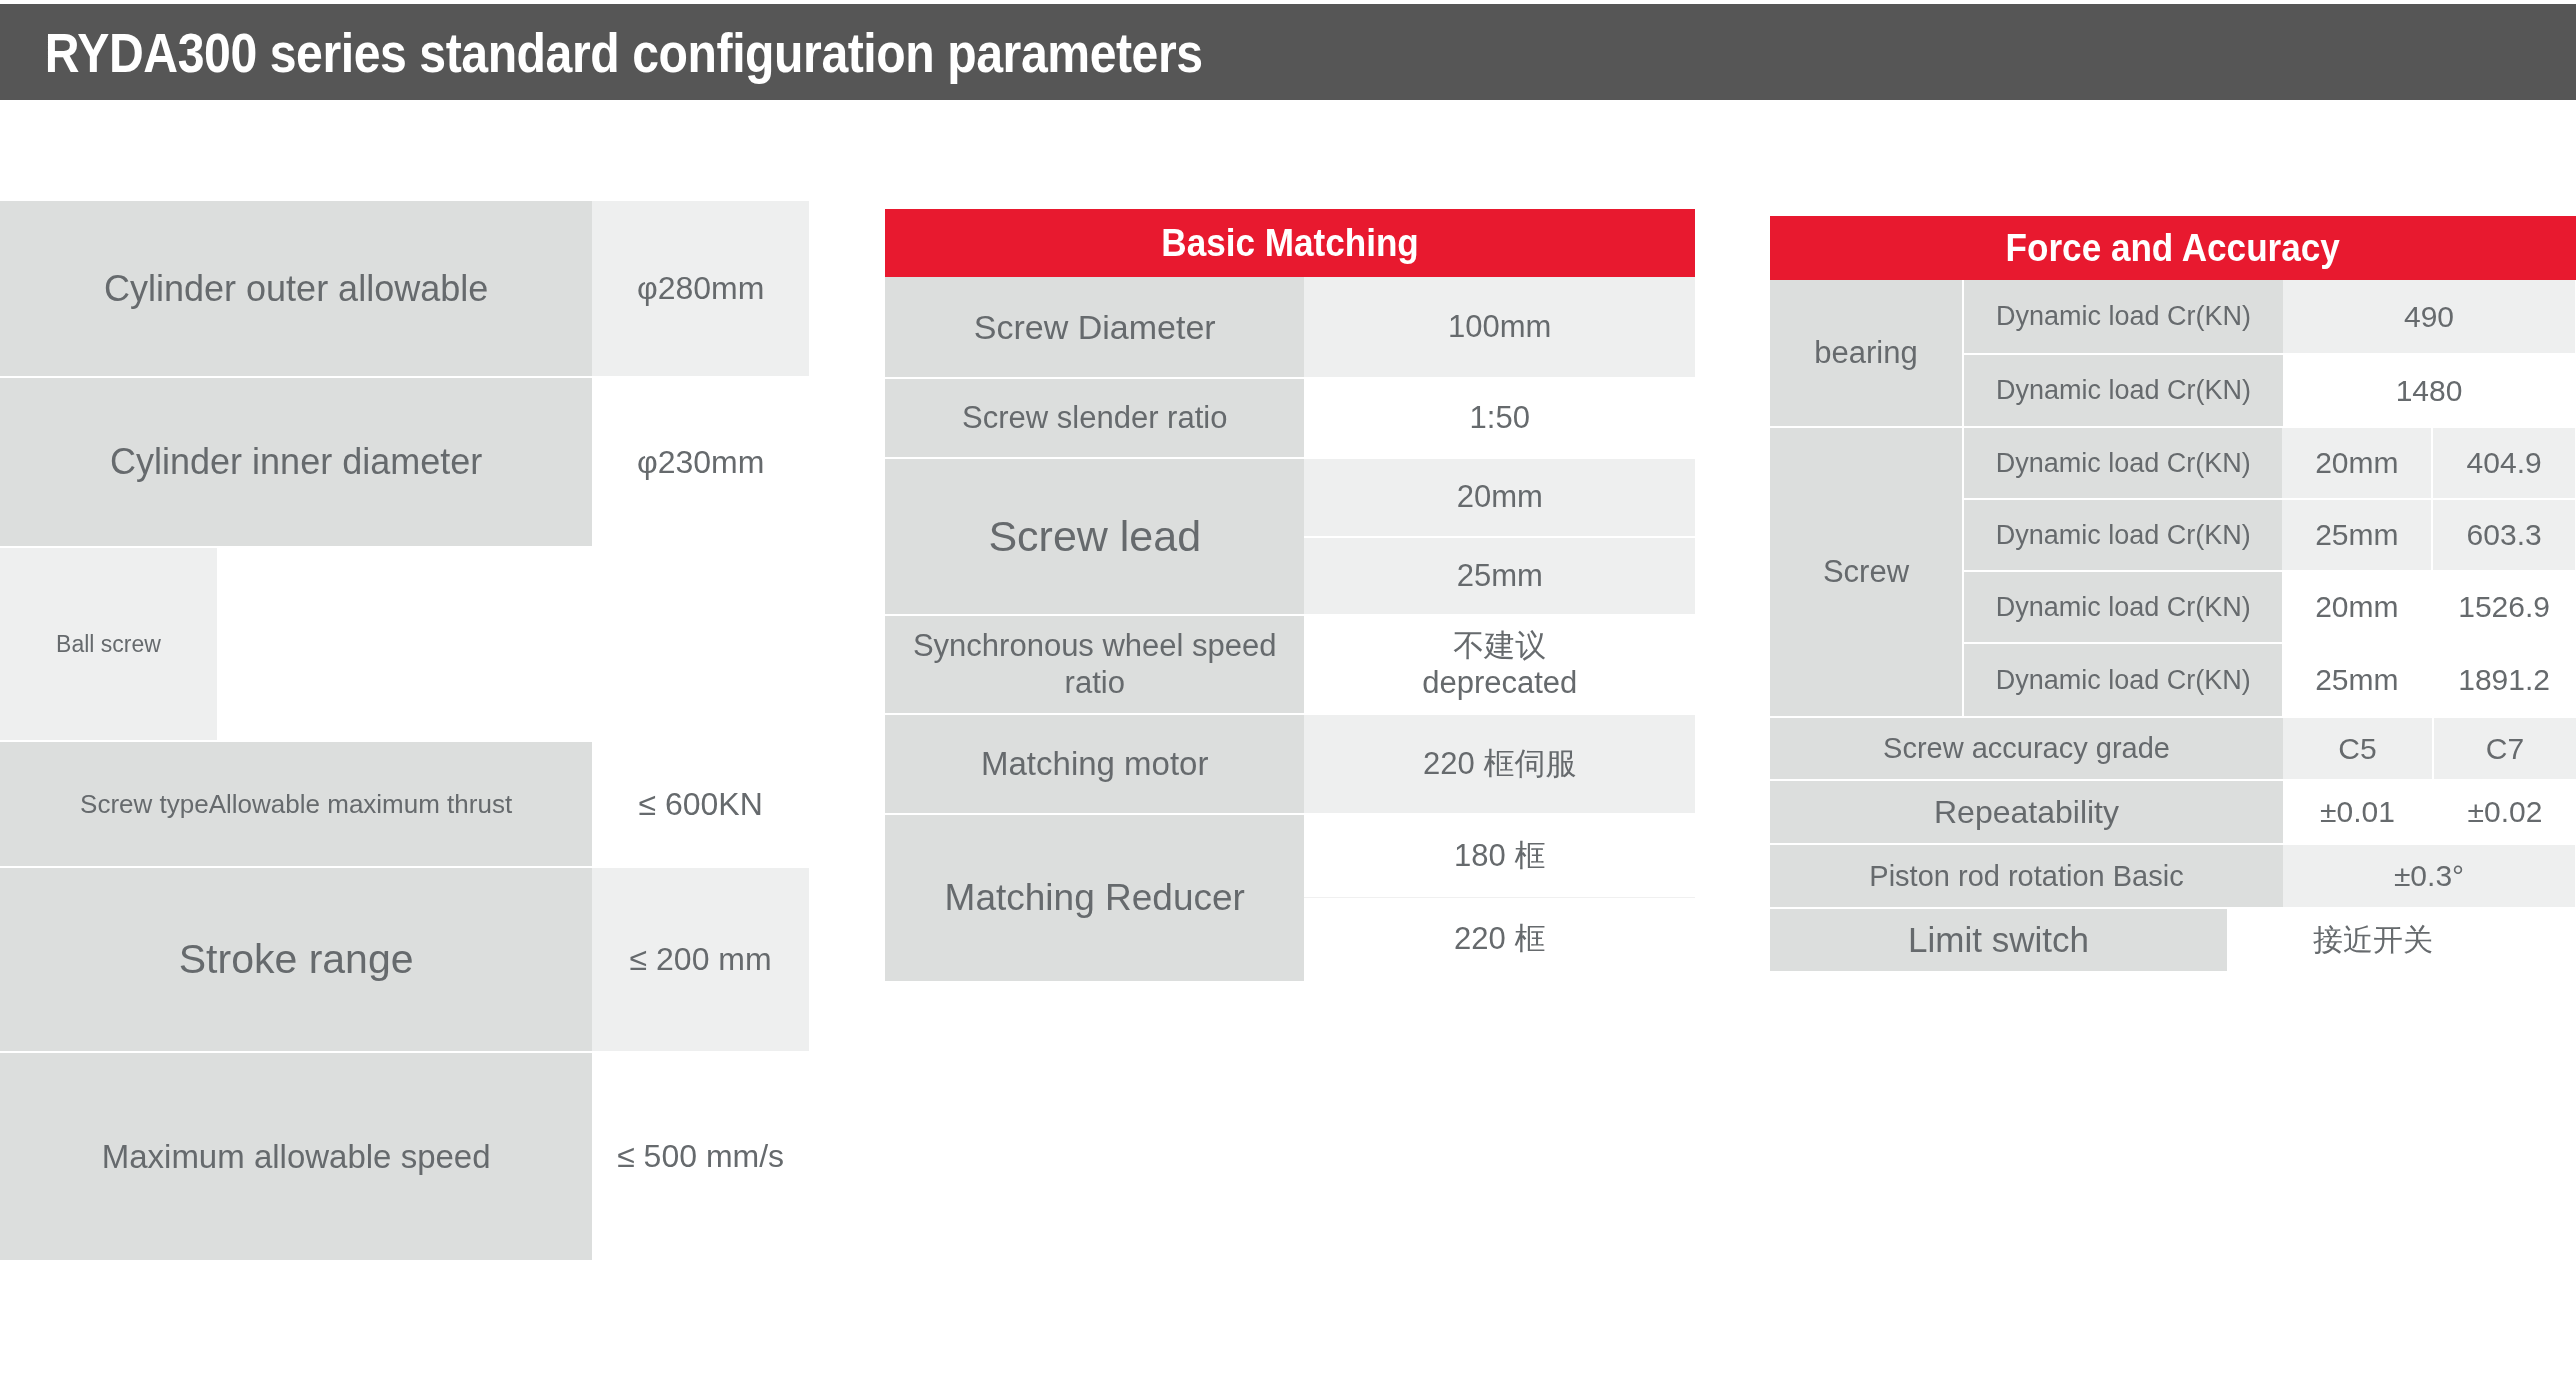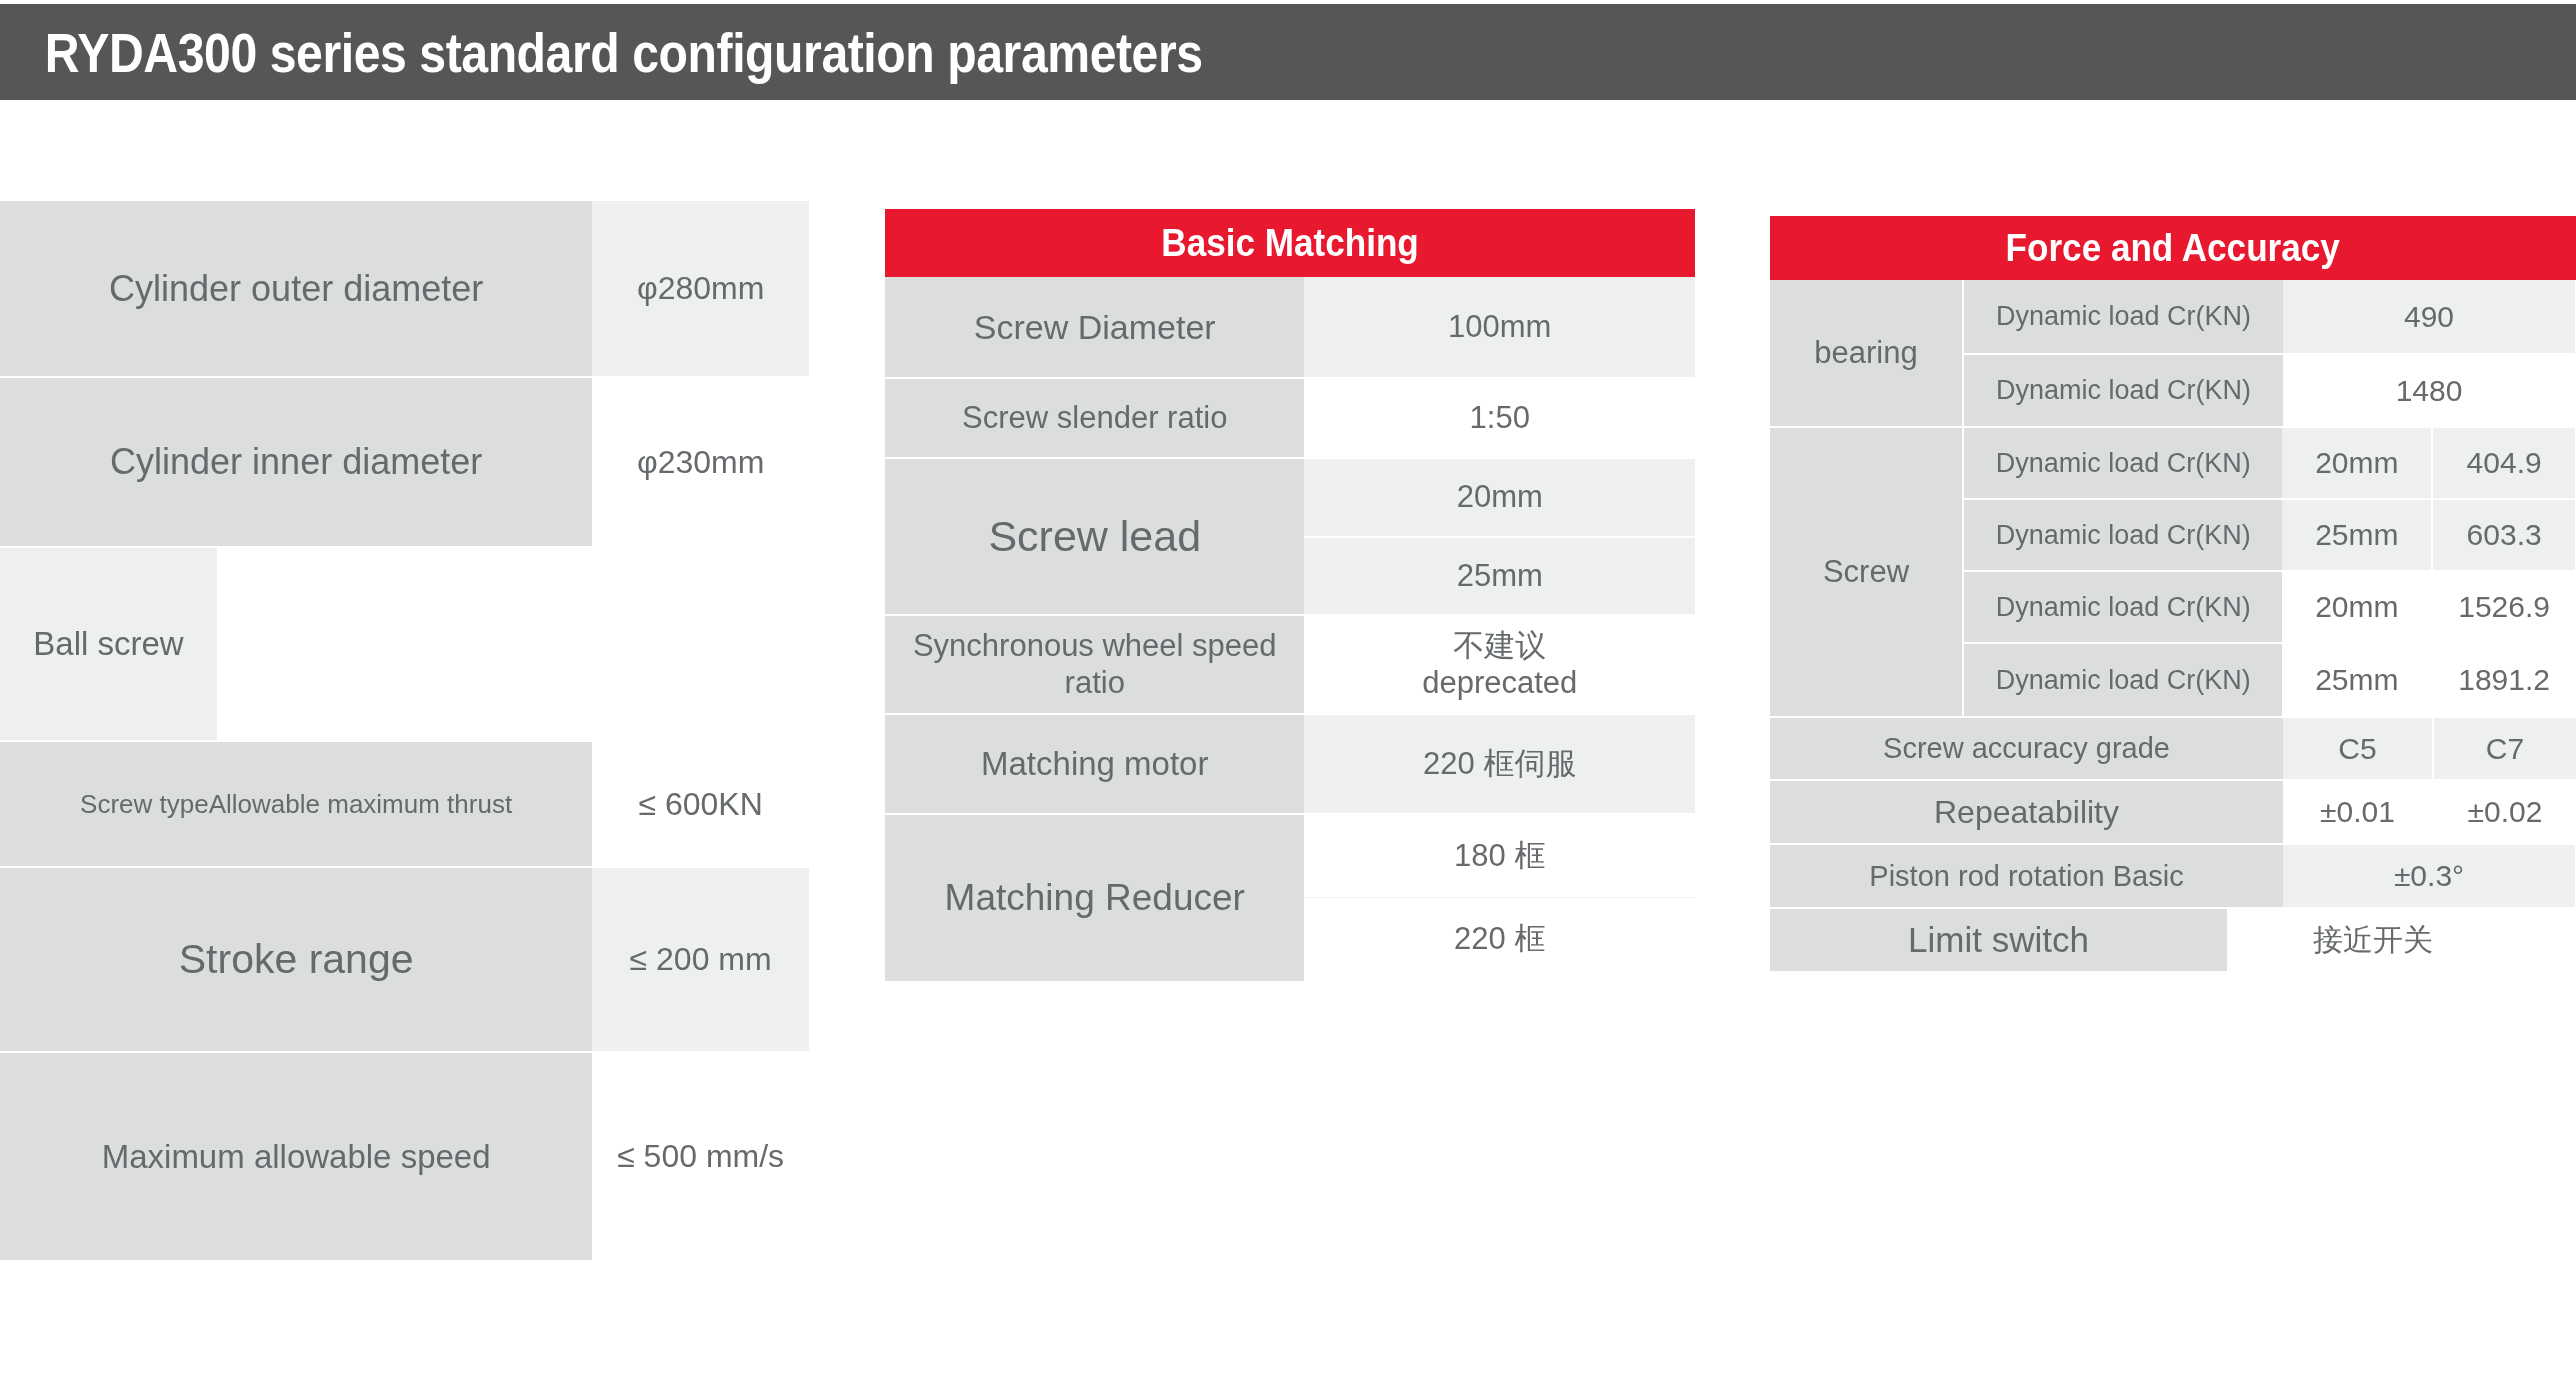--- a/index.html
+++ b/index.html
@@ -110,31 +110,31 @@
 <body>
 
 <div id="title-bar">
   <div id="title-text">RYDA300  series standard configuration parameters</div>
 </div>
 
 <div class="panel" id="panel-basic">
   <div class="grid">
 
     <div class="row" style="height:175px">
-      <div class="cell lbl no-top" style="font-size:36px">Cylinder outer diameter</div>
+      <div class="cell lbl no-top" style="font-size:36px">Cylinder outer allowable</div>
       <div class="cell val val-a no-top" style="font-size:32px">φ280mm</div>
     </div>
 
     <div class="row" style="height:170px">
       <div class="cell lbl" style="font-size:36px">Cylinder inner diameter</div>
       <div class="cell val val-b" style="font-size:32px">φ230mm</div>
     </div>
 
     <div class="row" style="height:194px">
-      <div class="cell val val-a" style="font-size:33px">Ball screw</div>
+      <div class="cell val val-a" style="font-size:23px">Ball screw</div>
     </div>
 
     <div class="row" style="height:126px">
       <div class="cell lbl" style="font-size:26px">Screw typeAllowable maximum thrust</div>
       <div class="cell val val-b" style="font-size:32px">≤ 600KN</div>
     </div>
 
     <div class="row" style="height:185px">
       <div class="cell lbl" style="font-size:41px">Stroke range</div>
       <div class="cell val val-a" style="font-size:32px">≤ 200 mm</div>

